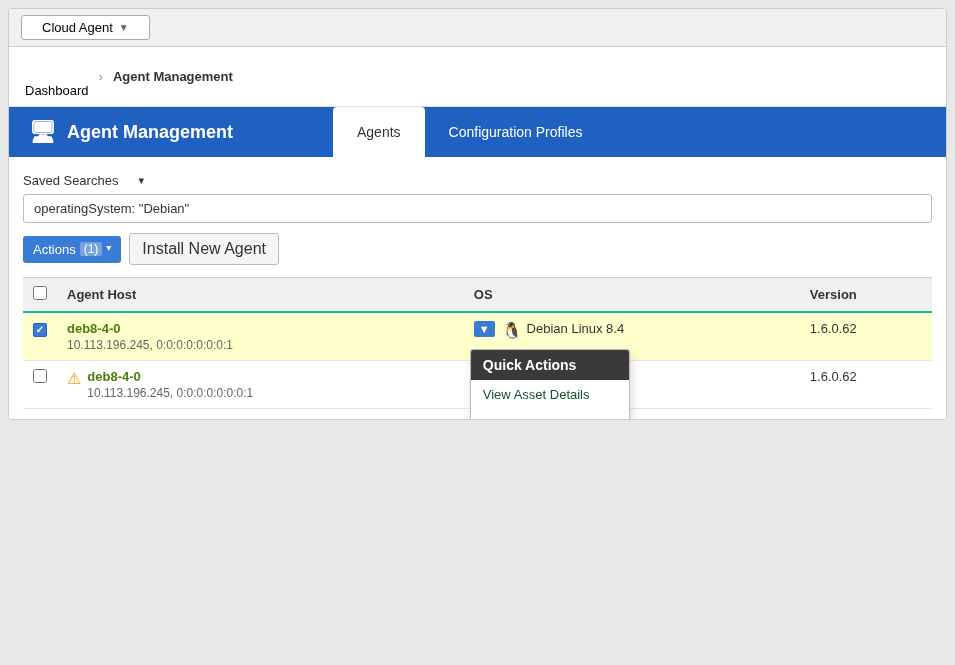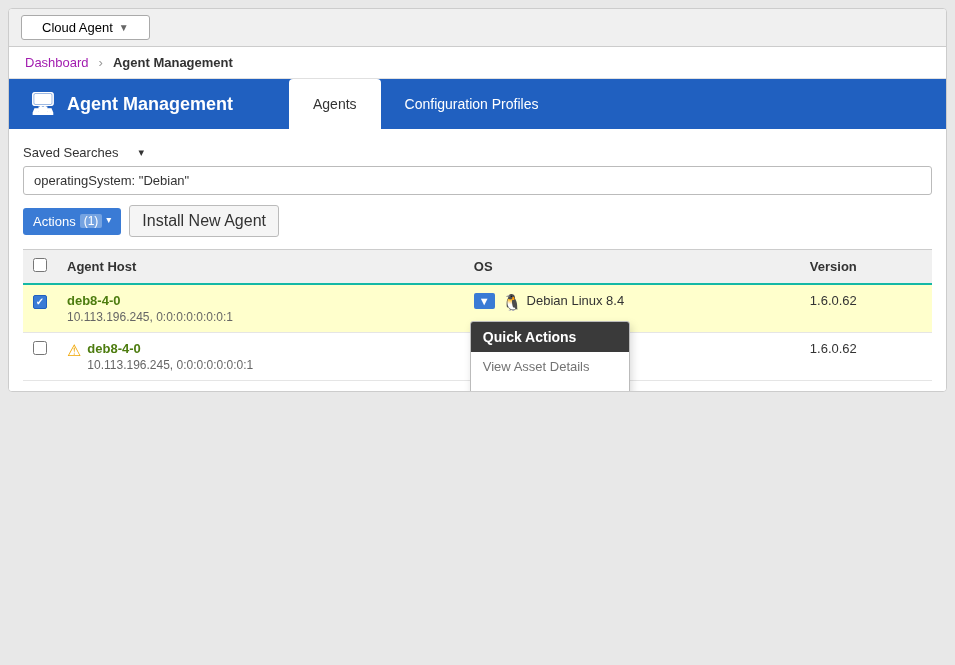--- a/index.html
+++ b/index.html
@@ -7,28 +7,28 @@
 
     .outer-wrapper { background: #fff; border: 1px solid #ccc; margin: 8px; border-radius: 4px; overflow: hidden; }
 
     
     .top-bar { background: #f0f0f0; border-bottom: 1px solid #ccc; padding: 6px 12px; display: flex; align-items: center; }
     .cloud-agent-btn { background: #fff; border: 1px solid #aaa; border-radius: 3px; padding: 4px 20px; font-size: 13px; display: flex; align-items: center; gap: 6px; cursor: pointer; }
     .cloud-agent-btn .chevron { font-size: 10px; color: #666; }
 
     
     .breadcrumb { padding: 8px 16px; border-bottom: 1px solid #e0e0e0; background: #fff; display: flex; align-items: center; gap: 10px; }
-    .breadcrumb-dashboard { color: #a21caf; font-size: 13px; }
+    .breadcrumb-dashboard { color: #000000; font-size: 13px; margin-top: 28px; }
     .breadcrumb-current { font-weight: bold; font-size: 13px; }
 
     
     .header-bar { background: #2060c0; display: flex; align-items: stretch; padding: 0; }
     .header-title { display: flex; align-items: center; gap: 10px; padding: 12px 20px; color: #fff; font-size: 18px; font-weight: bold; min-width: 280px; }
     .header-icon { font-size: 22px; }
-    .tabs { display: flex; align-items: stretch; }
+    .tabs { display: flex; align-items: stretch; margin-left: 44px; }
     .tab { padding: 12px 24px; color: #fff; font-size: 14px; cursor: pointer; border: none; background: transparent; white-space: nowrap; display: flex; align-items: center; }
     .tab.active { background: #fff; color: #333; border-radius: 4px 4px 0 0; font-weight: normal; }
 
     
     .content { background: #fff; padding: 10px 14px; }
 
     
     .saved-searches { display: flex; align-items: center; gap: 6px; padding: 6px 0; }
     .saved-searches-btn { background: none; border: none; font-size: 13px; color: #333; cursor: pointer; display: flex; align-items: center; gap: 20px; }
     .saved-searches-btn .arrow { font-size: 11px; }
@@ -61,21 +61,21 @@
 
     .warning-icon { color: #f0a500; font-size: 16px; }
 
     
     .checkbox-checked { width: 14px; height: 14px; background: #3a7bd5; border: 1px solid #2060c0; border-radius: 2px; display: inline-flex; align-items: center; justify-content: center; cursor: pointer; }
     .checkbox-checked::after { content: '✓'; color: #fff; font-size: 10px; font-weight: bold; }
 
     
     .quick-actions-dropdown { position: absolute; top: 28px; left: -4px; background: #fff; border: 1px solid #bbb; border-radius: 3px; box-shadow: 2px 4px 8px rgba(0,0,0,0.15); z-index: 100; min-width: 160px; }
     .quick-actions-header { background: #3a3a3a; color: #fff; padding: 7px 12px; font-weight: bold; font-size: 14px; border-radius: 2px 2px 0 0; }
-    .quick-actions-item { padding: 7px 12px; font-size: 13px; cursor: pointer; color: #737373; }
+    .quick-actions-item { padding: 7px 12px; font-size: 13px; cursor: pointer; color: #14532d; }
 
     .os-relative { position: relative; }
   </style>
 </head>
 <body>
 
 <div class="outer-wrapper">
 
   <div class="top-bar">
     <button class="cloud-agent-btn">

